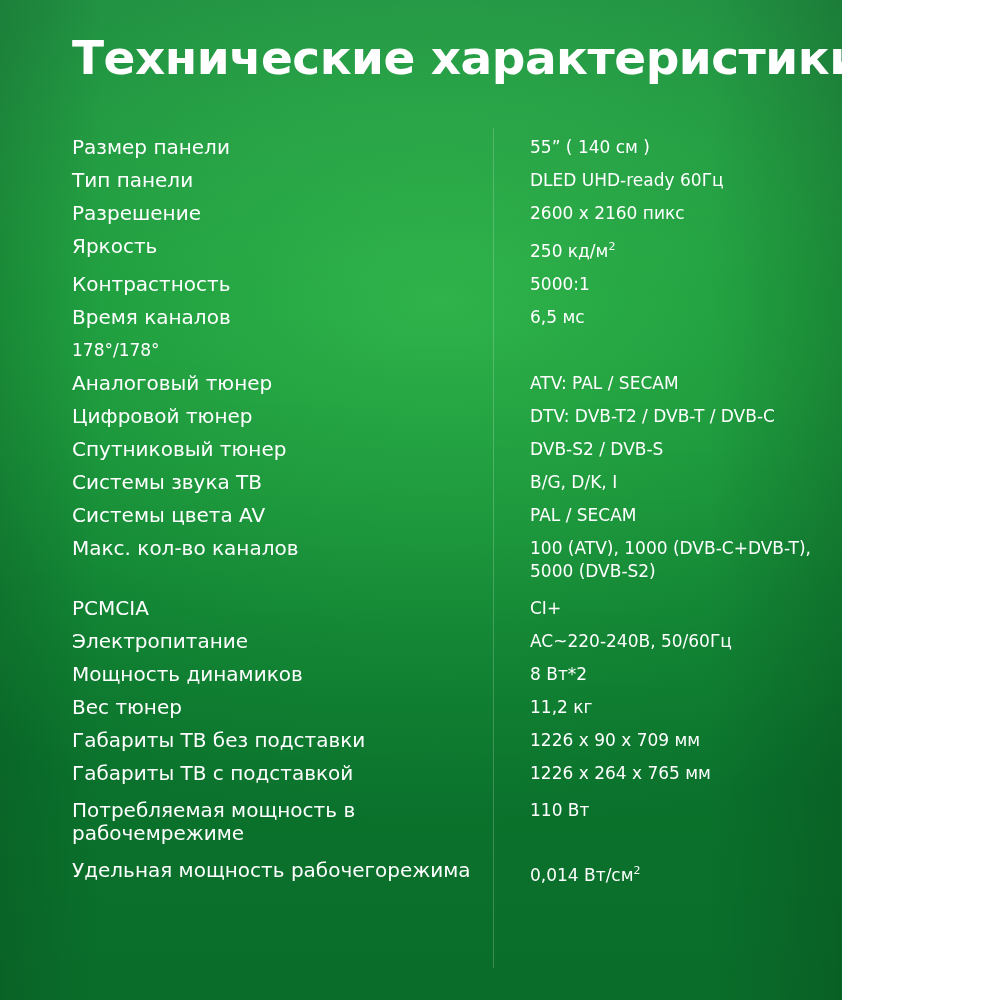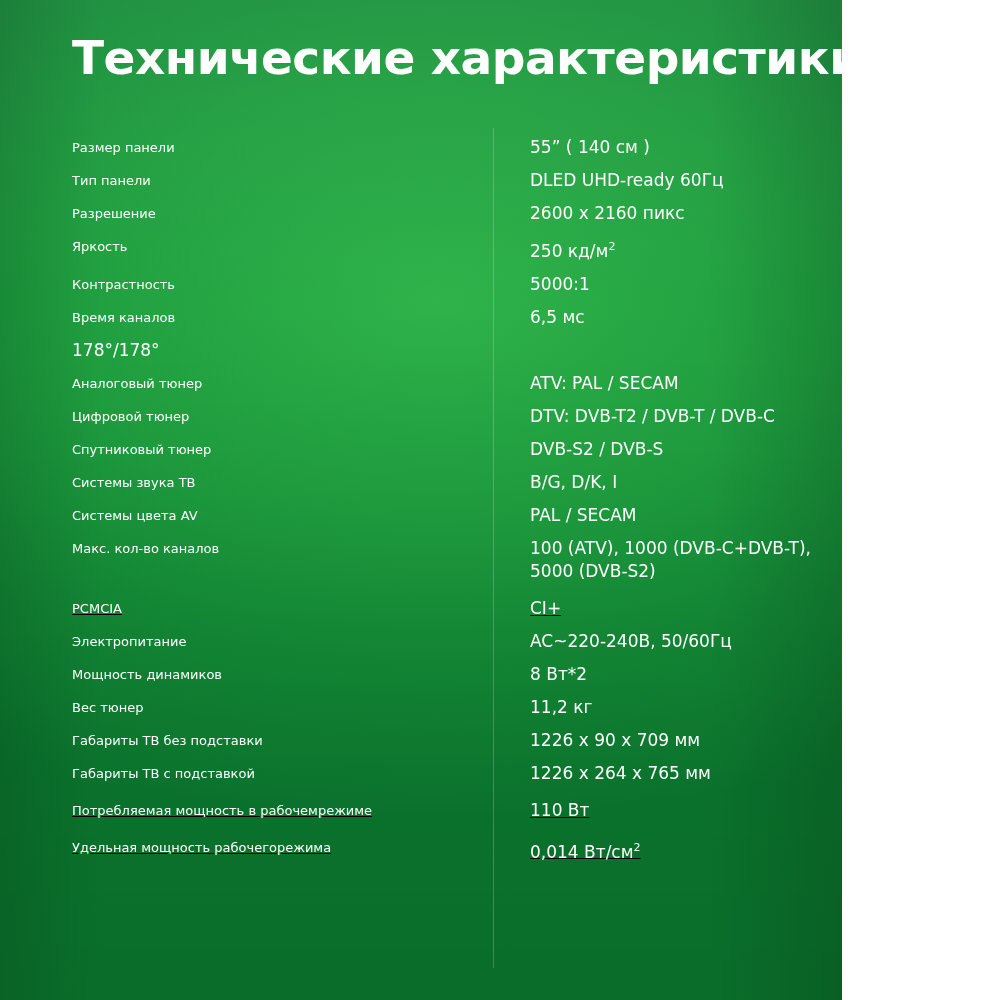--- a/index.html
+++ b/index.html
@@ -52,27 +52,26 @@
     width: 880px;
     z-index: 3;
   }
   .row {
     display: flex;
     align-items: flex-start;
     margin-bottom: 10px;
   }
   .row.gap-before {
     margin-top: 14px;
-    text-decoration: underline;
   }
   .label {
     width: 458px;
     flex: 0 0 458px;
     color: #ffffff;
-    font-size: 13px;
+    font-size: 20px;
     line-height: 23px;
     box-sizing: border-box;
     padding-right: 14px;
   }
   .value {
     flex: 1 1 auto;
     color: #ffffff;
     font-size: 17px;
     line-height: 23px;
   }

